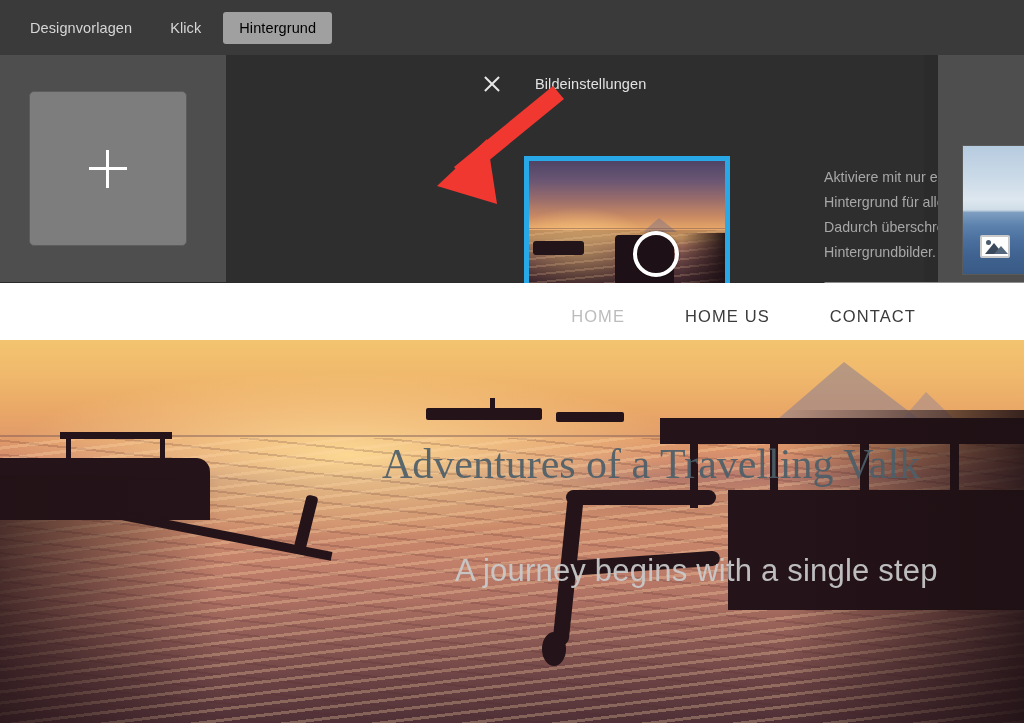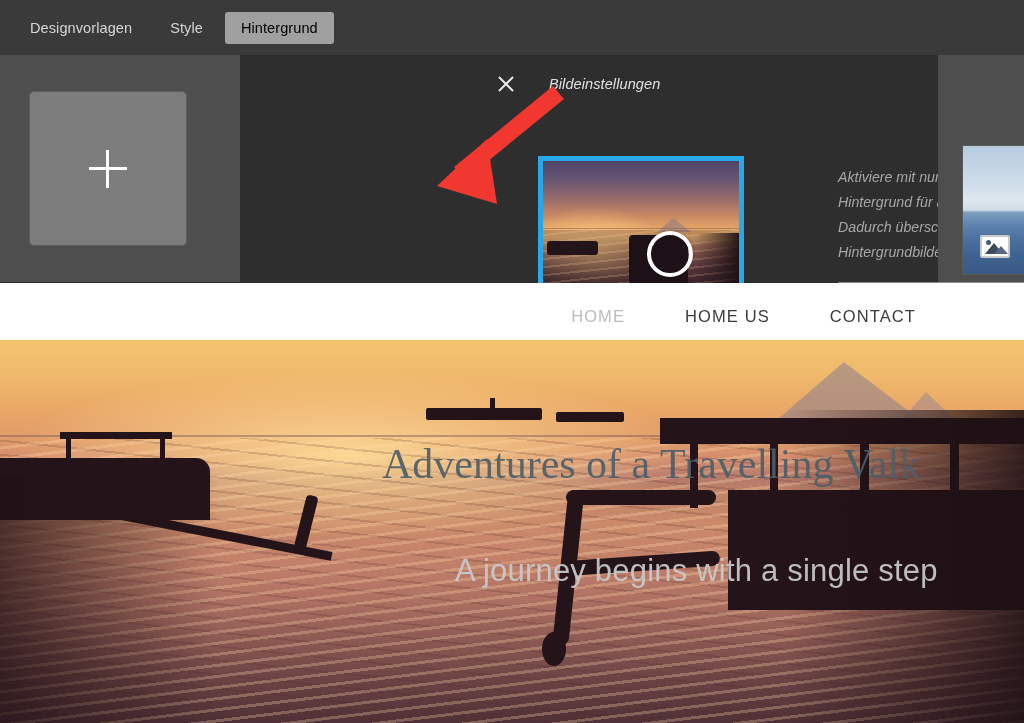--- a/index.html
+++ b/index.html
@@ -24,23 +24,22 @@
 
   
   .panelrow {
     position:absolute; left:0; top:55px; width:1024px; height:227px;
   }
   .strip-left {
     position:absolute; left:0; top:0; width:240px; height:227px;
     background:#4e4e4e;
   }
   .strip-center {
-    position:absolute; left:240px; top:0; width:698px; height:227px;
+    position:absolute; left:226px; top:0; width:698px; height:227px;
     background:#2e2e2e;
-    font-style:italic;
   }
   .strip-right {
     position:absolute; left:938px; top:0; width:86px; height:227px;
     background:#4e4e4e;
   }
 
   
   .add-tile {
     position:absolute; left:29px; top:36px; width:158px; height:155px;
     background:#7d7d7d; border:1px solid #5c5c5c; border-radius:5px;
@@ -201,21 +200,21 @@
     opacity:.93; letter-spacing:.2px;
   }
 </style>
 </head>
 <body>
 
 <div class="screen">
 
   <div class="tabbar">
     <div class="tab">Designvorlagen</div>
-    <div class="tab">Style</div>
+    <div class="tab">Klick</div>
     <div class="tab active">Hintergrund</div>
   </div>
 
   <div class="panelrow">
 
     <div class="strip-left">
       <div class="add-tile">
         <div class="plus"></div>
       </div>
     </div>

